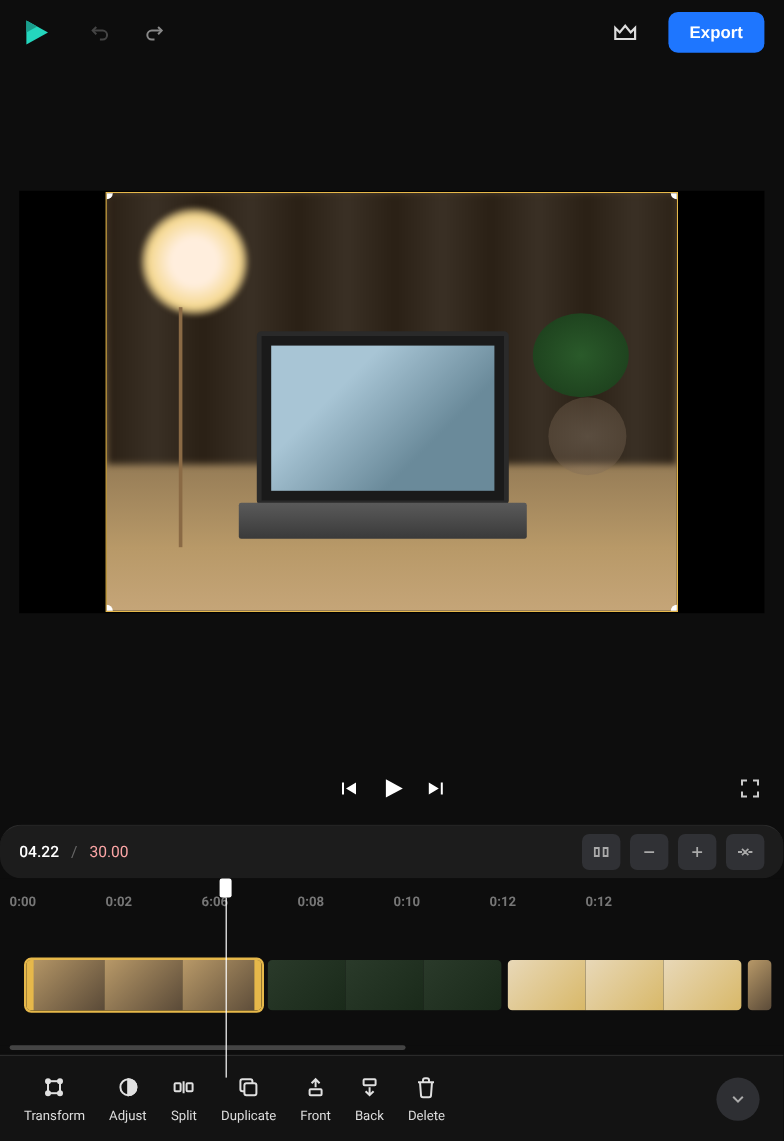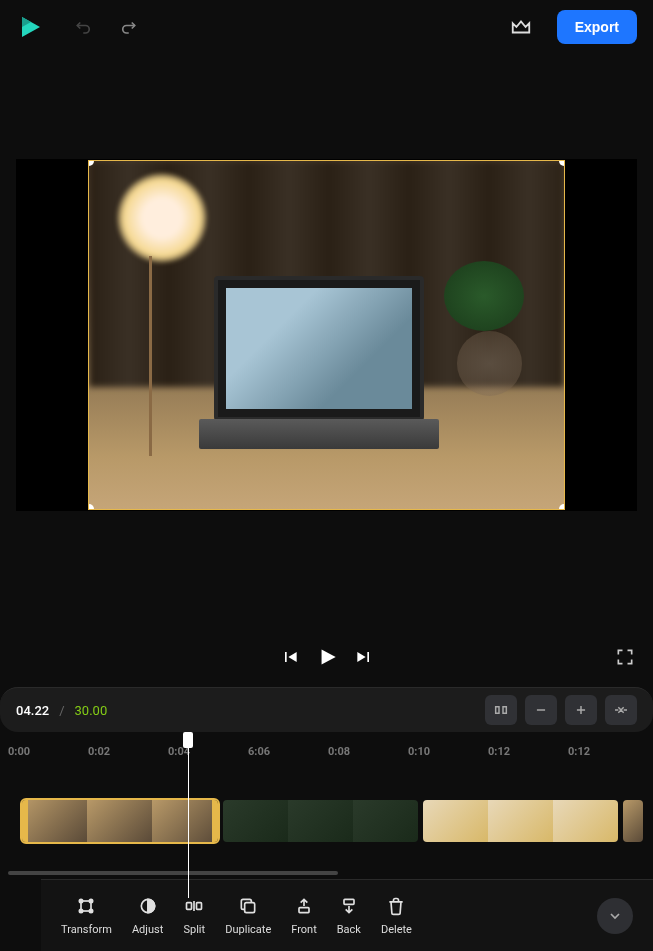--- a/index.html
+++ b/index.html
@@ -172,21 +172,21 @@
       border-top: 1px solid #2a2a2a;
       display: flex;
       align-items: center;
       padding: 0 16px;
       gap: 4px;
       font-size: 13px;
       border-radius: 18px;
     }
     .time-current { color: #fff; font-weight: 500; }
     .time-sep { color: #666; margin: 0 6px; }
-    .time-total { color: #84cc16; }
+    .time-total { color: #fca5a5; }
     .zoom-btn {
       width: 32px; height: 30px;
       display: flex;
       align-items: center;
       justify-content: center;
       background: #303135;
       border-radius: 6px;
       color: #aaa;
       cursor: pointer;
       margin-left: 4px;
@@ -289,21 +289,20 @@
     .bottom-toolbar {
       height: 72px;
       background: #131313;
       border-top: 1px solid #2a2a2a;
       display: flex;
       align-items: center;
       padding: 0 12px;
       gap: 4px;
       margin-top: auto;
       position: relative;
-      margin-left: 41px;
     }
     .tool-btn {
       display: flex;
       flex-direction: column;
       align-items: center;
       gap: 6px;
       padding: 6px 8px;
       cursor: pointer;
       color: #ddd;
       font-size: 11px;
@@ -428,21 +427,20 @@
   <div class="zoom-btn">
     <svg width="16" height="16" viewBox="0 0 24 24" fill="none" stroke="currentColor" stroke-width="2.2">
         <path d="M3 12h5M8 8l4 4-4 4M21 12h-5M16 8l-4 4 4 4"></path>
       </svg>
   </div>
 </div>
 
 <div class="ruler">
   <div class="ruler-tick">0:00</div>
   <div class="ruler-tick">0:02</div>
-  <div class="ruler-tick">0:04</div>
   <div class="ruler-tick">6:06</div>
   <div class="ruler-tick">0:08</div>
   <div class="ruler-tick">0:10</div>
   <div class="ruler-tick">0:12</div>
   <div class="ruler-tick">0:12</div>
   <div class="playhead">
     <div class="playhead-handle"></div>
     <div class="playhead-line"></div>
   </div>
 </div>

